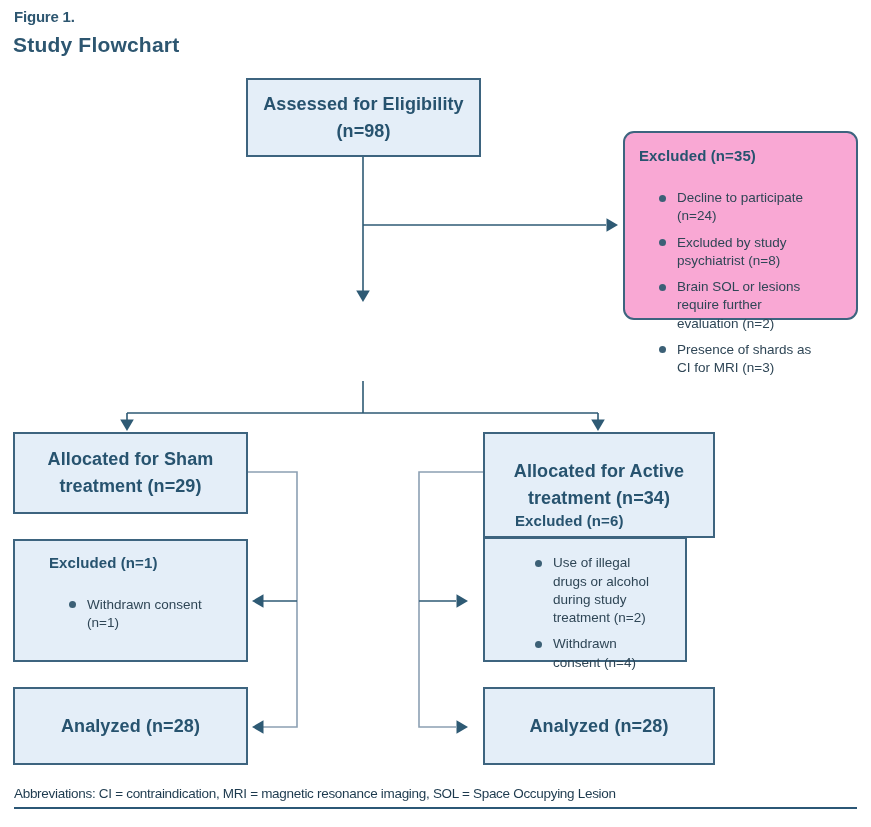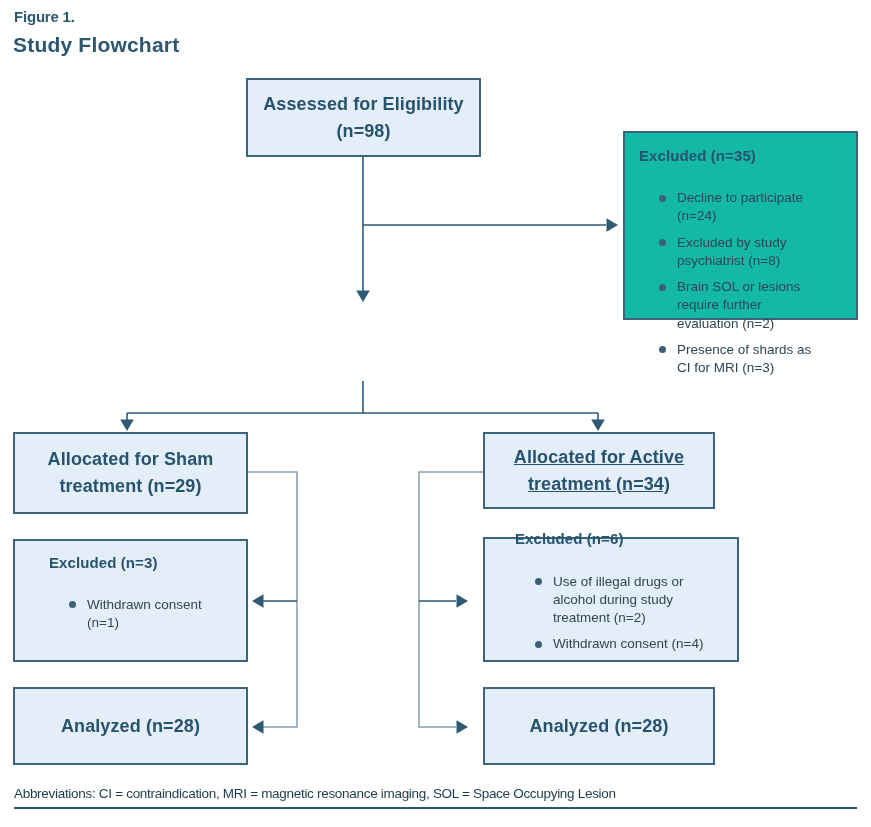--- a/index.html
+++ b/index.html
@@ -51,21 +51,21 @@
     background: #e4eef8;
     border: 2px solid #3d647f;
     font-size: 13.5px;
     color: #2f4656;
     display: flex;
     flex-direction: column;
     justify-content: flex-start;
     padding: 13px 14px;
     line-height: 1.35;
   }
-  .panel.gray { background: #14b8a6; }
+  .panel.gray { background: #f9a8d4; border-radius: 11px; }
   .panel.v-center { justify-content: center; }
   .panel-heading {
     font-size: 15px;
     font-weight: 600;
     color: #27536f;
     letter-spacing: 0.1px;
     margin-bottom: 7px;
   }
   .panel ul {
     list-style: none;
@@ -160,32 +160,32 @@
       <li><span class="dot"></span><span>Brain SOL or lesions require further evaluation (n=2)</span></li>
       <li><span class="dot"></span><span>Presence of shards as CI for MRI (n=3)</span></li>
     </ul>
   </div>
 
 
   <div class="node" style="left:13px; top:432px; width:235px; height:82px;">
     <span>Allocated for Sham treatment (n=29)</span>
   </div>
 
-  <div class="node" style="left:483px; top:432px; width:232px; height:77px;text-decoration:underline;">
+  <div class="node" style="left:483px; top:432px; width:232px; height:106px;">
     <span>Allocated for Active treatment (n=34)</span>
   </div>
 
   <div class="panel v-center" id="excluded-sham-box" style="left:13px; top:539px; width:235px; height:123px;">
-    <div class="panel-heading">Excluded (n=3)</div>
+    <div class="panel-heading">Excluded (n=1)</div>
     <ul>
       <li><span class="dot"></span><span>Withdrawn consent (n=1)</span></li>
     </ul>
   </div>
 
-  <div class="panel v-center" id="excluded-active-box" style="left:483px; top:537px; width:256px; height:125px;">
+  <div class="panel v-center" id="excluded-active-box" style="left:483px; top:537px; width:204px; height:125px;">
     <div class="panel-heading">Excluded (n=6)</div>
     <ul>
       <li><span class="dot"></span><span>Use of illegal drugs or alcohol during study treatment (n=2)</span></li>
       <li><span class="dot"></span><span>Withdrawn consent (n=4)</span></li>
     </ul>
   </div>
 
   <div class="node" style="left:13px; top:687px; width:235px; height:78px;">
     <span>Analyzed (n=28)</span>
   </div>

